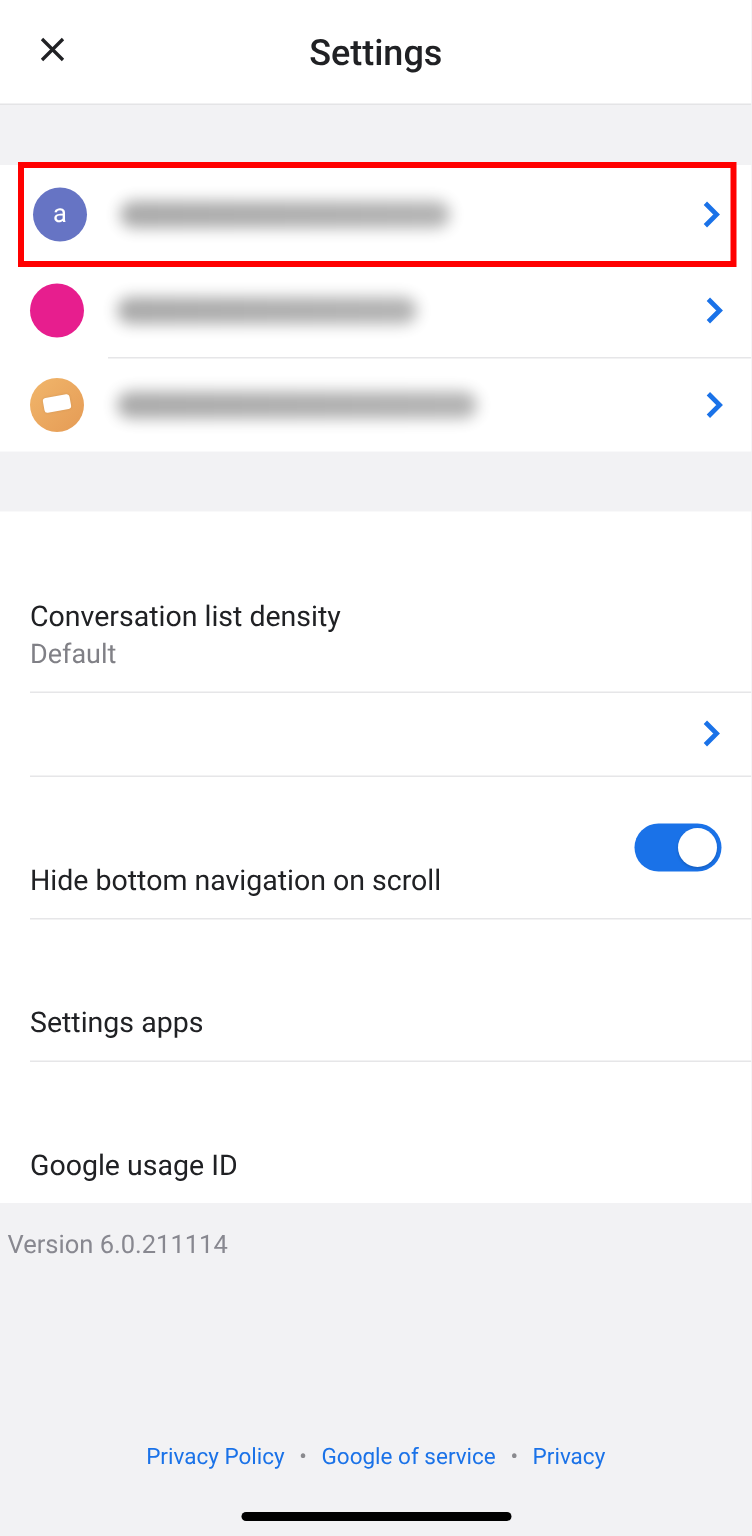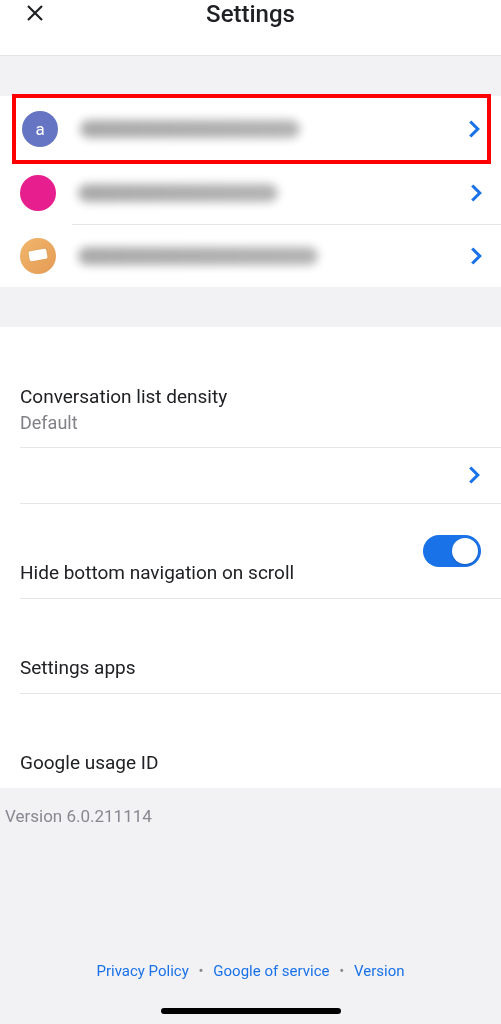--- a/index.html
+++ b/index.html
@@ -10,22 +10,23 @@
       background: #f2f2f4;
       display: flex;
       flex-direction: column;
       position: relative;
       overflow: hidden;
     }
 
     
     .header {
       background: #ffffff;
-      height: 56px;
-      display: flex;
+      height: 70px;
+      display: flex;
+      align-items: center;
       position: relative;
       border-bottom: 1px solid #e4e4e6;
     }
     .close-btn {
       position: absolute;
       left: 20px;
       width: 30px;
       height: 30px;
       display: flex;
       align-items: center;
@@ -298,16 +299,16 @@
   </div>
 </div>
 
 <div class="version">Version 6.0.211114</div>
 
 <div class="footer">
   <a>Privacy Policy</a>
   <span class="dot">•</span>
   <a>Google of service</a>
   <span class="dot">•</span>
-  <a>Version</a>
+  <a>Privacy</a>
 </div>
 
 <div class="home-indicator"></div>
 
 </body></html>

